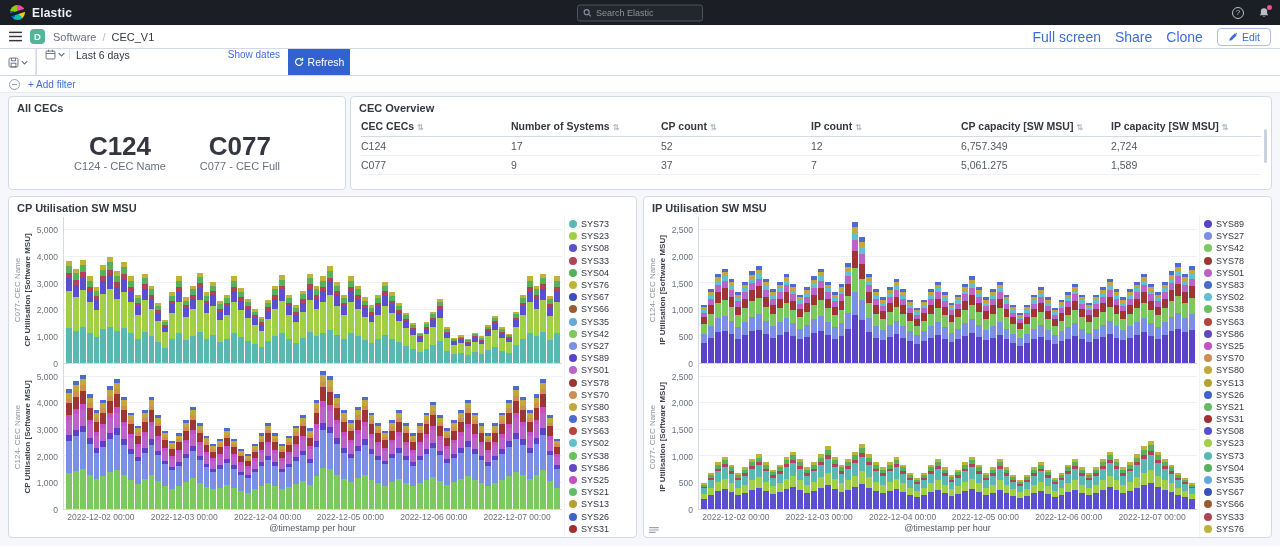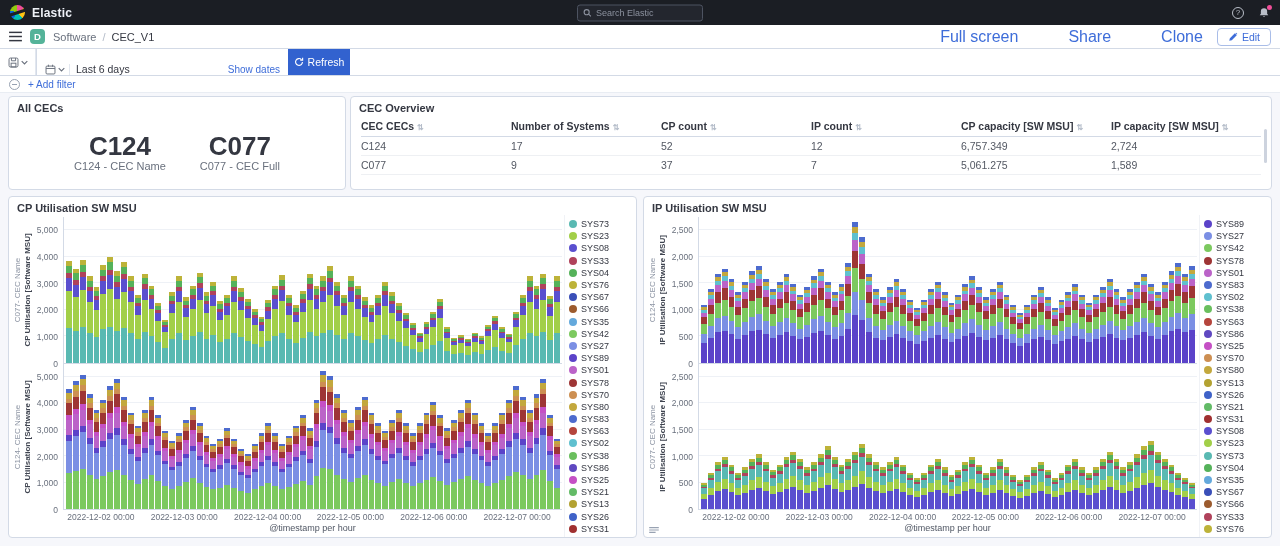--- a/index.html
+++ b/index.html
@@ -25,31 +25,31 @@
 
   
   .navbar { height:24px; background:#fff; border-bottom:1px solid #d3dae6; display:flex; align-items:center; padding:0 9px; gap:8px; }
   .menu-btn { display:flex; align-items:center; color:#343741; }
   .space-badge { width:15px; height:15px; border-radius:4px; background:#54b399; color:#fff; font-size:9.5px; font-weight:700; display:flex; align-items:center; justify-content:center; }
   .crumbs { display:flex; align-items:center; gap:6px; font-size:11px; }
   .crumb-root { color:#69707d; }
   .crumb-sep { color:#b4bcc9; }
   .crumb-cur { color:#343741; }
   .nav-right { margin-left:auto; display:flex; align-items:center; gap:14px; }
-  .nav-link { color:#3e6dd9; font-size:16px; cursor:pointer;margin-left:36px; }
+  .nav-link { color:#3e6dd9; font-size:14px; cursor:pointer; }
   .edit-btn { display:flex; align-items:center; gap:4px; border:1px solid #a9bde8; border-radius:4px; height:18px; padding:0 10px; color:#3e6dd9; font-size:10.5px; background:#fff; cursor:pointer; }
 
   
   .querybar { height:27px; background:#fff; border-bottom:1px solid #d3dae6; display:flex; align-items:stretch; }
   .savedq { width:36px; display:flex; align-items:center; justify-content:center; gap:2px; border-right:1px solid #e2e7ef; color:#69707d; }
   .q-input-wrap { flex:1; display:flex; align-items:center; padding:0 8px; }
   .q-input-wrap input { flex:1; border:none; outline:none; font-size:11px; color:#343741; font-family:inherit; }
   .q-input-wrap input::placeholder { color:#8b919e; }
   .kql { color:#69707d; font-size:10px; padding:0 4px; }
-  .datepicker { width:252px; border-left:1px solid #d3dae6; display:flex; align-items:flex-end; padding:0 8px; gap:6px; color:#343741; }
+  .datepicker { width:252px; border-left:1px solid #d3dae6; display:flex; align-items:flex-start; padding:0 8px; gap:6px; color:#343741; }
   .dp-cal { display:flex; align-items:center; gap:2px; color:#69707d; padding-right:4px; border-right:1px solid #e2e7ef; }
   .dp-range { font-size:10.5px; }
   .dp-show { margin-left:auto; color:#3e6dd9; font-size:10px; cursor:pointer; }
   .refresh-btn { width:62px; background:#3262cf; color:#fff; border:none; display:flex; align-items:center; justify-content:center; gap:4px; font-size:10.5px; font-family:inherit; cursor:pointer; }
 
   
   .filterbar { height:17px; background:#fff; border-bottom:1px solid #e9edf3; display:flex; align-items:center; padding:0 9px; gap:8px; }
   .filter-circ { width:11px; height:11px; border:1px solid #98a2b2; border-radius:50%; position:relative; }
   .filter-circ::after { content:""; position:absolute; left:2px; right:2px; top:4px; border-top:1px solid #98a2b2; }
   .add-filter { color:#3e6dd9; font-size:10px; cursor:pointer; }

